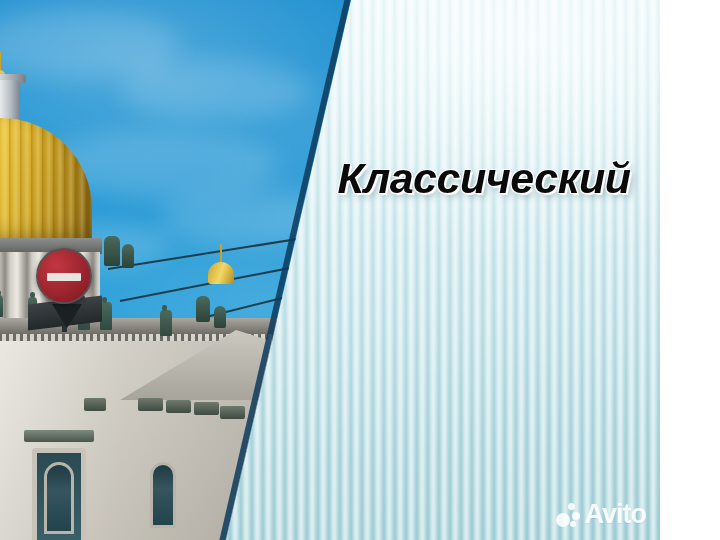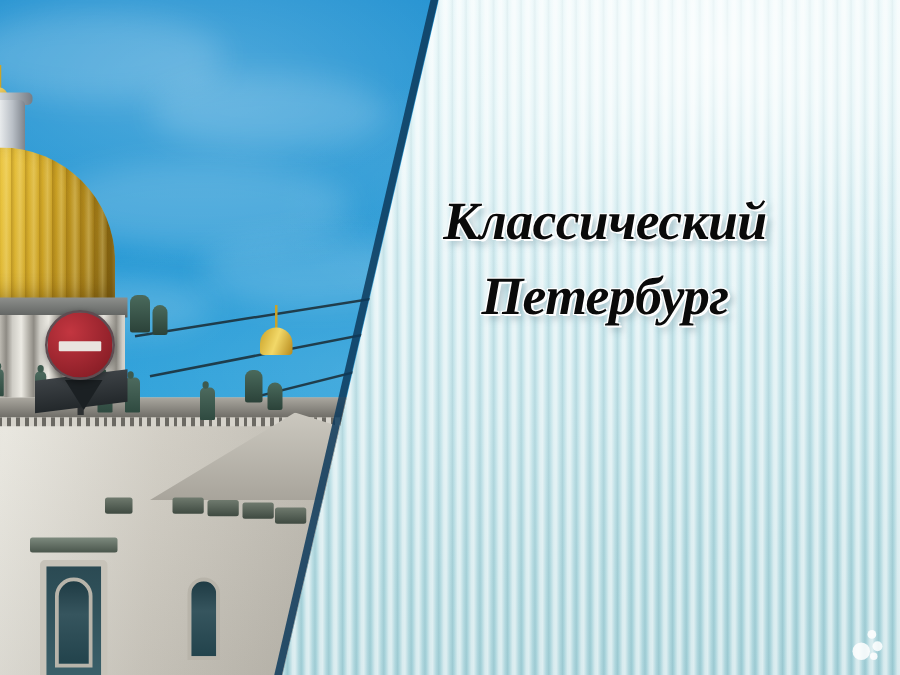--- a/index.html
+++ b/index.html
@@ -6,25 +6,24 @@
     margin: 0;
     padding: 0;
     background: #ffffff;
   }
   body {
     font-family: "Liberation Sans", sans-serif;
   }
 
   .stage {
     position: relative;
-    width: 720px;
+    width: 660px;
     height: 540px;
     overflow: hidden;
     background: #ec4899;
-    font-family: Liberation Serif, serif;
   }
 
   
   .panel-right {
     position: absolute;
     inset: 0;
     background:
       
       repeating-linear-gradient(
         90deg,
@@ -463,25 +462,25 @@
     <div class="sign-arrow"></div>
     <div class="sign-noentry"></div>
 
     <div class="photo-shade"></div>
   </div>
 
   <div class="wedge-rim"></div>
 
   <div class="title-block">
     <span class="title-line">Классический</span>
-    <span class="title-line">Петербург</span>
   </div>
 
   <div class="avito">
     <span class="avito-mark">
       <i class="c1"></i>
         <i class="c2"></i>
         <i class="c3"></i>
         <i class="c4"></i>
     </span>
+    <span class="avito-word">Avito</span>
   </div>
 
 </div>
 
 </body></html>

